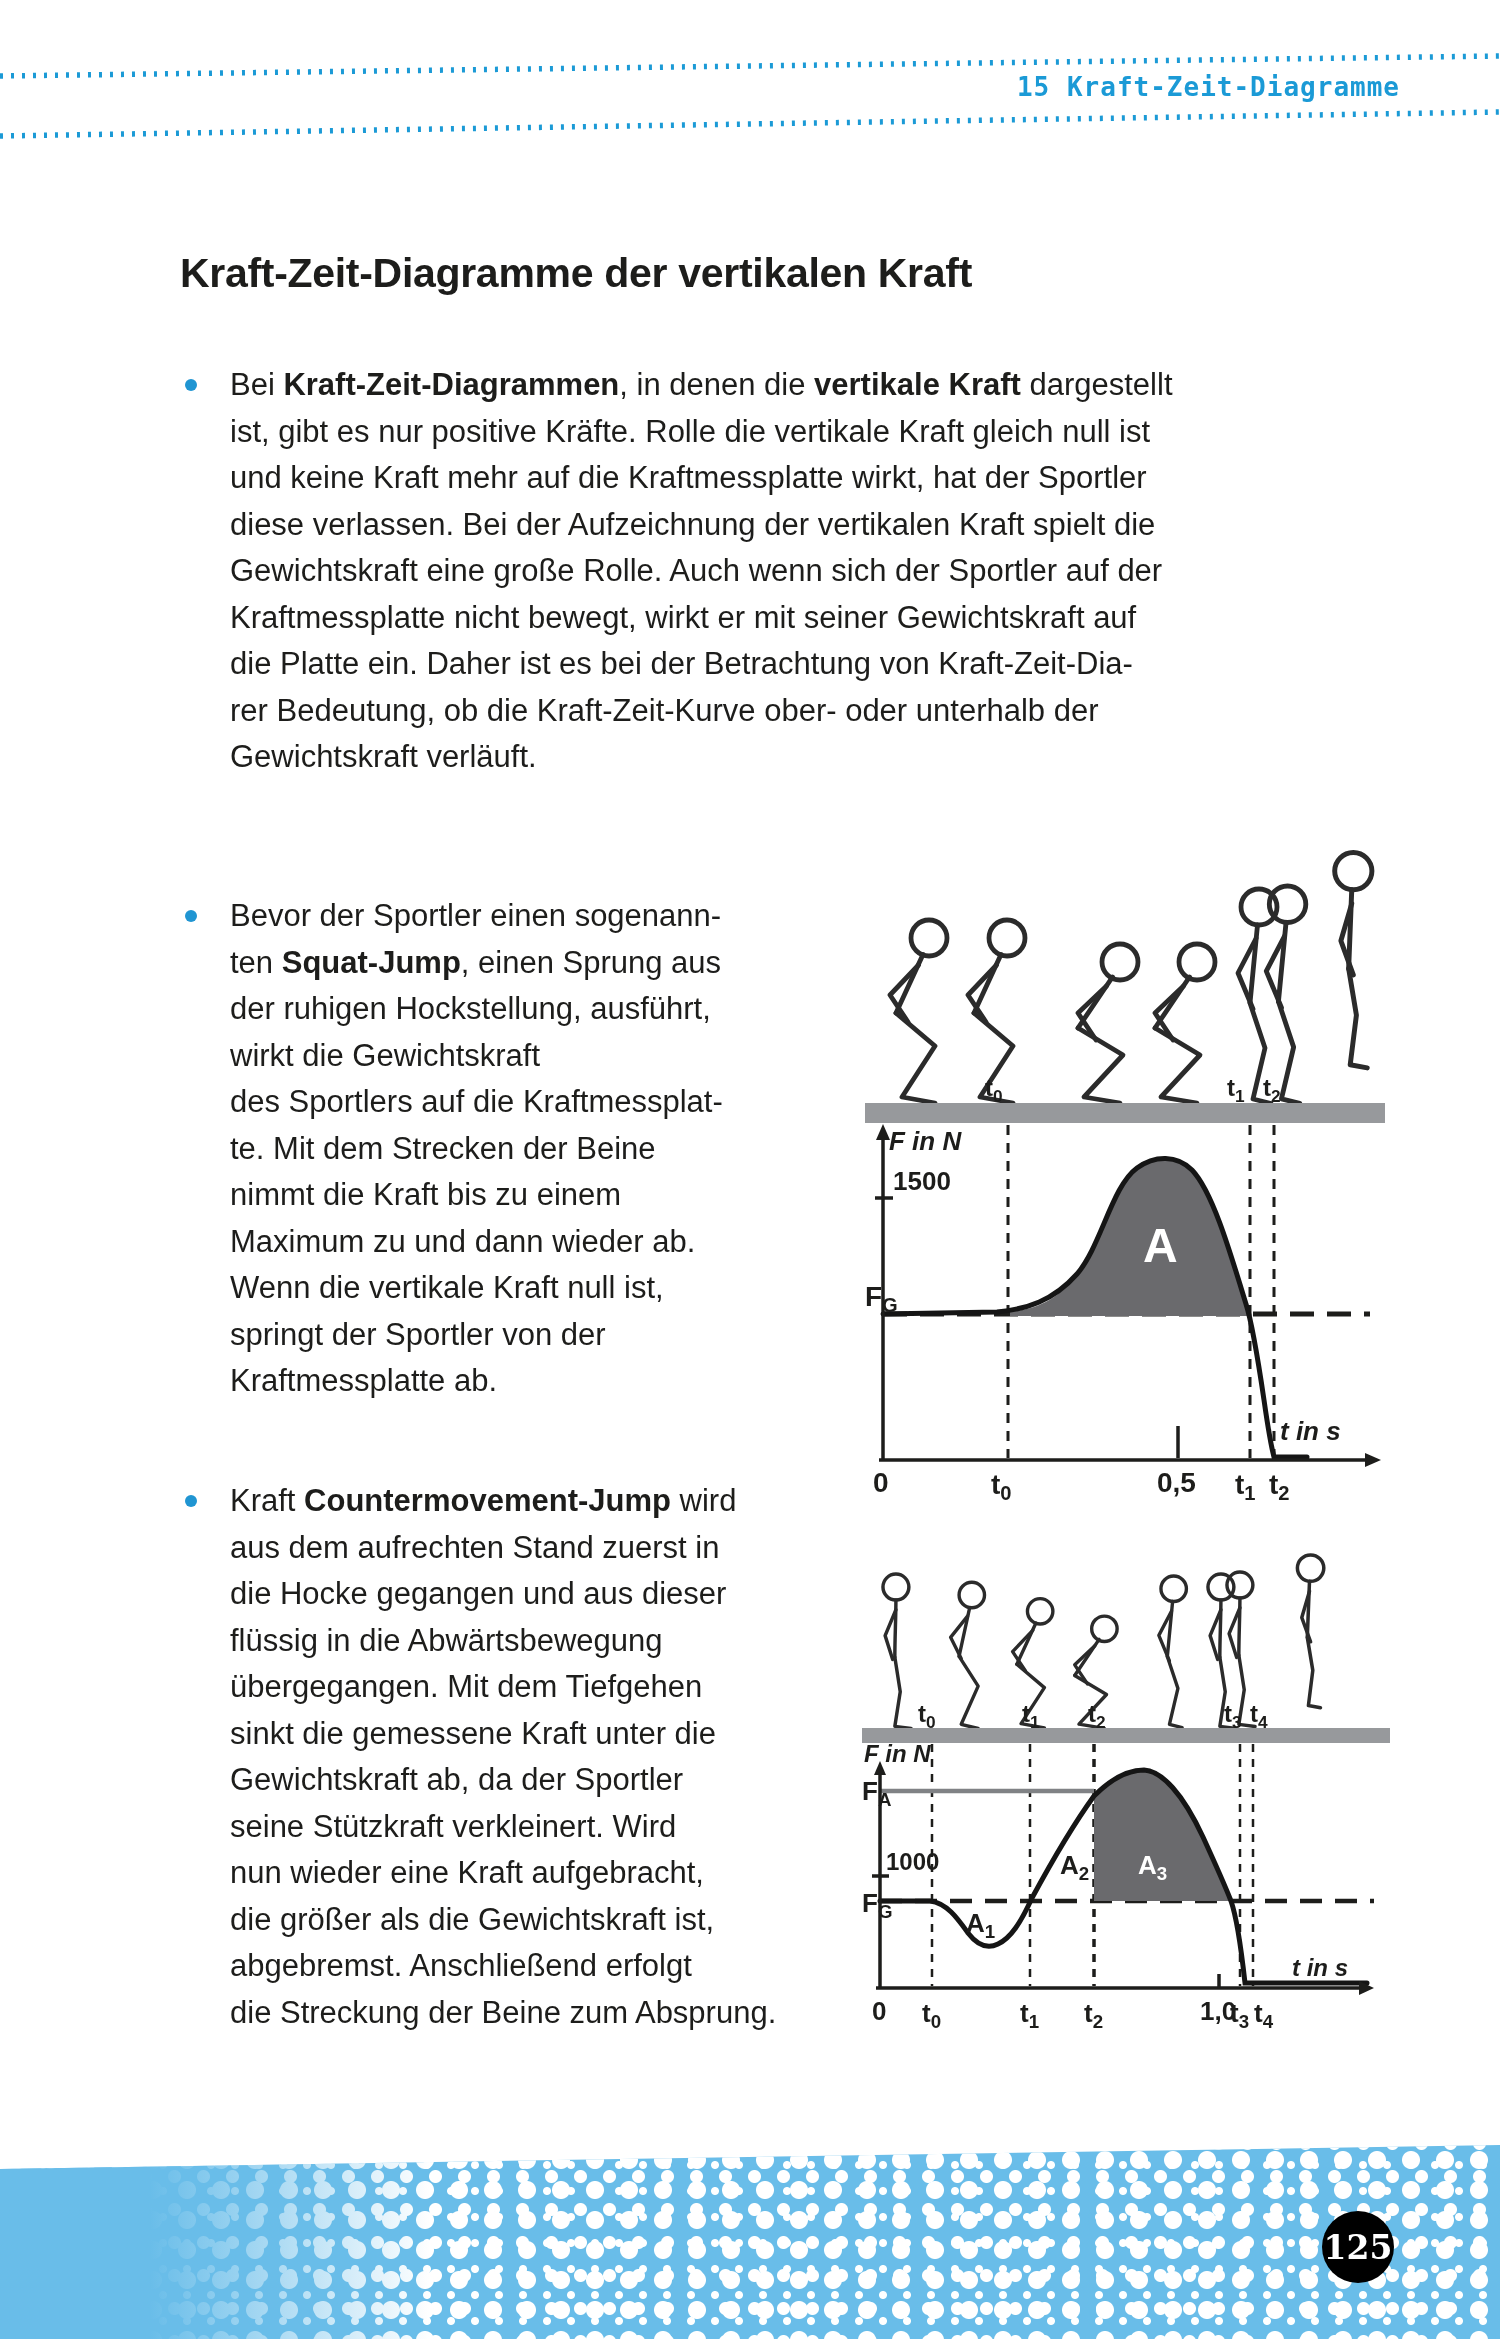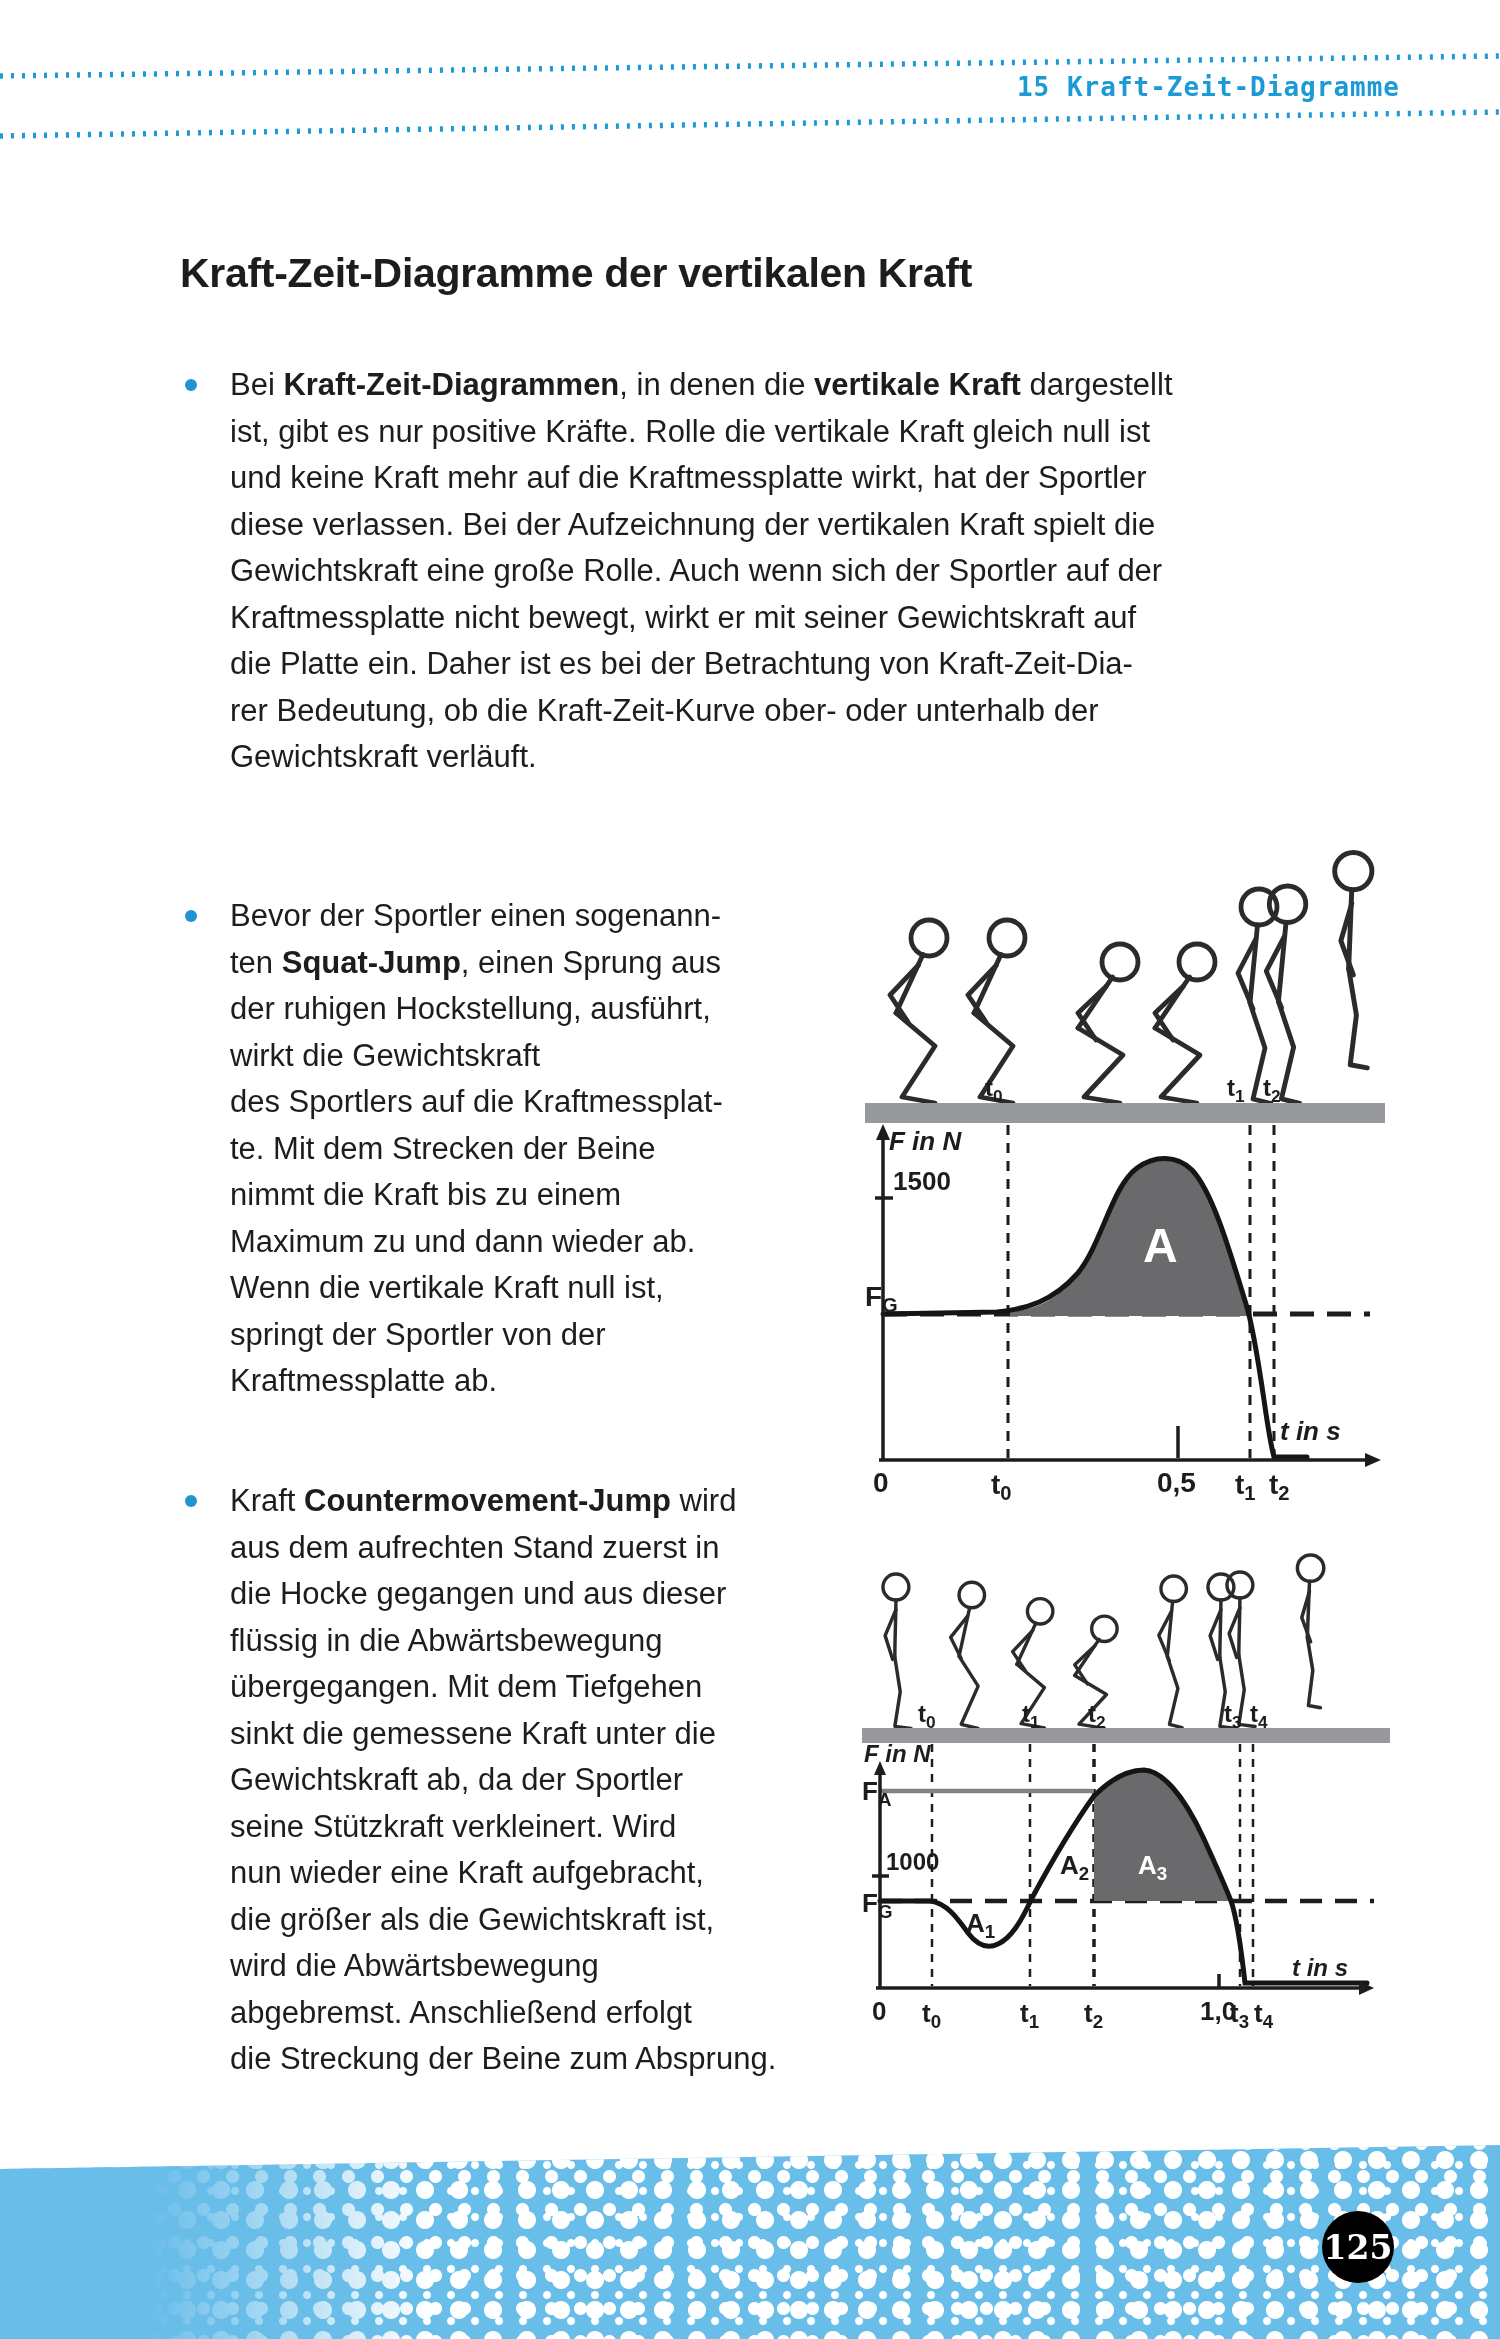--- a/index.html
+++ b/index.html
@@ -105,21 +105,20 @@
         <div class="tline"><span>Kraft </span><span class="bold">Countermovement-Jump</span><span> wird</span></div>
         <div class="tline"><span>aus dem aufrechten Stand zuerst in</span></div>
         <div class="tline"><span>die Hocke gegangen und aus dieser</span></div>
         <div class="tline"><span>flüssig in die Abwärtsbewegung</span></div>
         <div class="tline"><span>übergegangen. Mit dem Tiefgehen</span></div>
         <div class="tline"><span>sinkt die gemessene Kraft unter die</span></div>
         <div class="tline"><span>Gewichtskraft ab, da der Sportler</span></div>
         <div class="tline"><span>seine Stützkraft verkleinert. Wird</span></div>
         <div class="tline"><span>nun wieder eine Kraft aufgebracht,</span></div>
         <div class="tline"><span>die größer als die Gewichtskraft ist,</span></div>
-        <div class="tline"><span>wird die Abwärtsbewegung</span></div>
         <div class="tline"><span>abgebremst. Anschließend erfolgt</span></div>
         <div class="tline"><span>die Streckung der Beine zum Absprung.</span></div>
       </div>
   </div>
 
   <svg id="fig-squat" class="fig" width="520" height="622" viewBox="0 0 520 622" overflow="visible">
     <defs>
       <g id="pose-stand">
         <circle cx="24" cy="13" r="12"></circle>
         <path d="M24,25 C24,42 23,60 23,78"></path>

